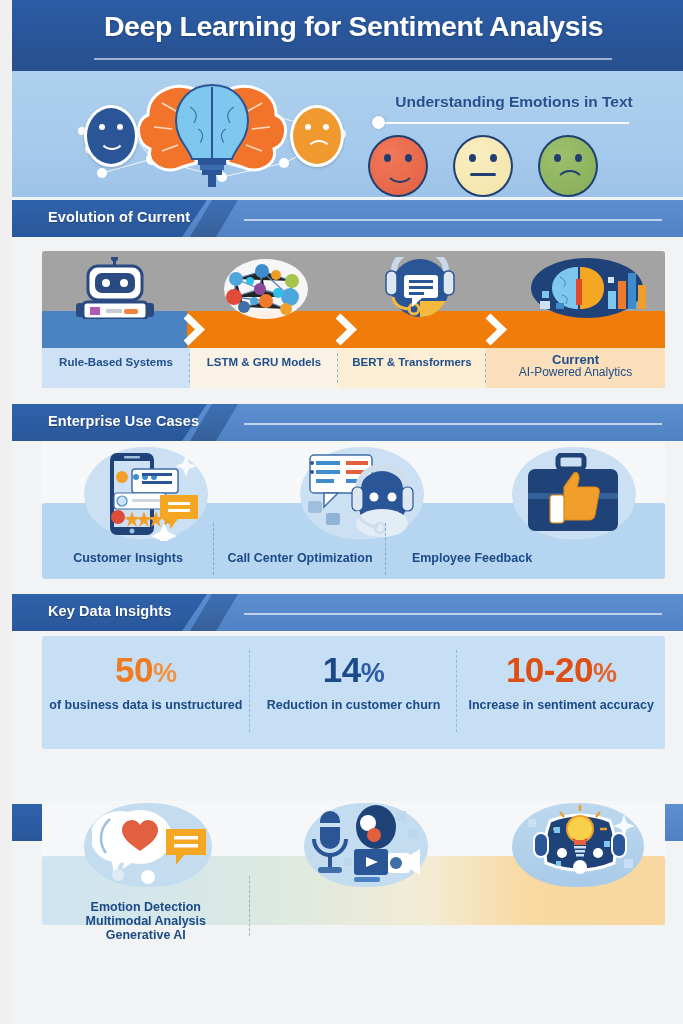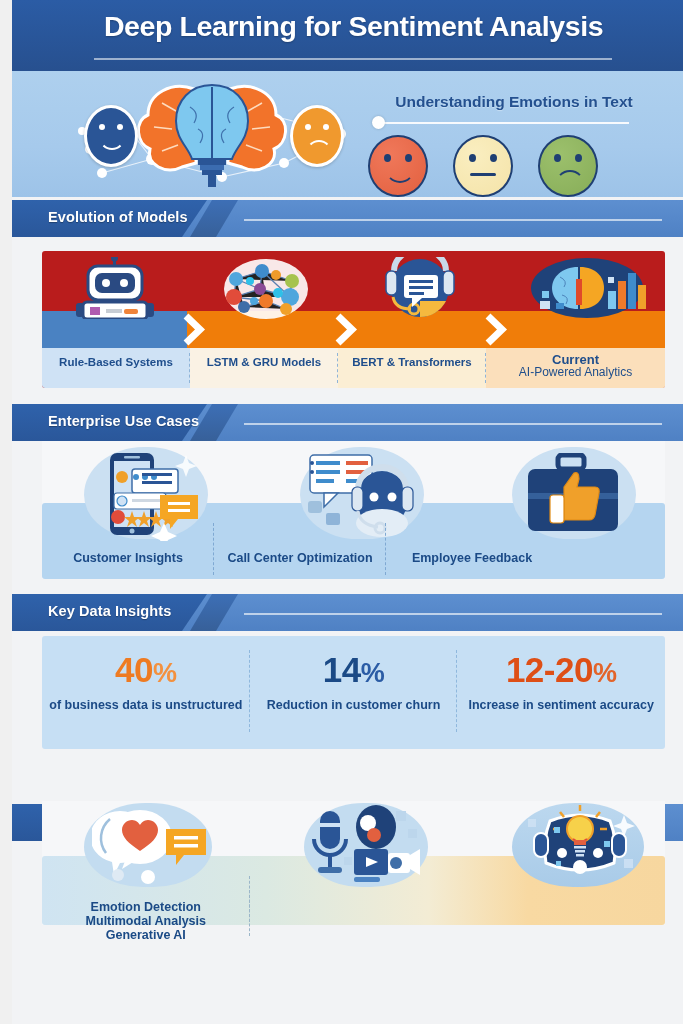--- a/index.html
+++ b/index.html
@@ -91,21 +91,21 @@
   }
   .secband .sectitle{
     position:absolute;left:36px;top:9px;color:#ffffff;font-size:14.5px;font-weight:bold;
     text-shadow:0 1px 1px rgba(0,0,0,.3);letter-spacing:.1px;
   }
   .secband .secrule{position:absolute;left:232px;top:19px;width:418px;height:2px;
     background:rgba(255,255,255,.62);}
 
   
   .evo{position:absolute;left:30px;top:251px;width:623px;height:137px;
-    background:#b91c1c;border-radius:3px;overflow:hidden;}
+    background:#a3a3a3;border-radius:3px;overflow:hidden;}
   .evo-bar{position:absolute;left:0;top:60px;width:623px;height:37px;}
   .evo-bar .seg-blue{position:absolute;left:0;top:0;width:145px;height:37px;background:#4a82c2;}
   .evo-bar .seg-orange{position:absolute;left:145px;top:0;width:478px;height:37px;background:#f07d09;}
   .chev{position:absolute;top:62px;width:28px;height:33px;}
   .labels{position:absolute;left:0;top:97px;width:623px;height:40px;display:flex;}
   .lcell{position:relative;height:40px;padding-top:8px;box-sizing:border-box;text-align:center;}
   .lcell .t{color:#1f4e8c;font-size:11.5px;font-weight:bold;line-height:13px;}
   .lcell .t2{color:#1f4e8c;font-size:12px;font-weight:normal;line-height:13px;}
   .vdash{position:absolute;top:5px;right:0;width:0;height:30px;border-left:1.6px dashed #8fb4d8;}
   .evo-c1{width:148px;background:#cfe2f5;}
@@ -234,21 +234,21 @@
         <span class="eye l"></span>
           <span class="eye r"></span>
           <span class="mouth-frown"></span>
       </div>
     </div>
   </div>
 
   <div class="secband" style="top:200px">
     <div class="wedge"></div>
     <div class="wedge2"></div>
-    <div class="sectitle">Evolution of Models</div>
+    <div class="sectitle">Evolution of Current</div>
     <div class="secrule"></div>
   </div>
 
   <div class="evo">
     <div class="evo-bar">
       <div class="seg-blue"></div>
       <div class="seg-orange"></div>
     </div>
 
     <div class="icon-slot" style="left:14px">
@@ -479,31 +479,31 @@
 
   <div class="secband" style="top:594px">
     <div class="wedge"></div>
     <div class="wedge2"></div>
     <div class="sectitle">Key Data Insights</div>
     <div class="secrule"></div>
   </div>
 
   <div class="stats">
     <div class="stat">
-      <div class="num" style="color:#ee7b22"><span>40</span><span class="pct" style="color:#f3913f">%</span></div>
+      <div class="num" style="color:#ee7b22"><span>50</span><span class="pct" style="color:#f3913f">%</span></div>
       <div class="cap">of business data is unstructured</div>
       <div class="stat-vdash"></div>
     </div>
     <div class="stat">
       <div class="num" style="color:#1b4a86"><span>14</span><span class="pct" style="color:#2b5ca5">%</span></div>
       <div class="cap">Reduction in customer churn</div>
       <div class="stat-vdash"></div>
     </div>
     <div class="stat">
-      <div class="num" style="color:#de4f16"><span>12-20</span><span class="pct" style="color:#e3642a">%</span></div>
+      <div class="num" style="color:#de4f16"><span>10-20</span><span class="pct" style="color:#e3642a">%</span></div>
       <div class="cap">Increase in sentiment accuracy</div>
     </div>
   </div>
 
   <div class="secband" style="top:804px">
     <div class="wedge"></div>
     <div class="wedge2"></div>
     <div class="sectitle">Future Trends</div>
     <div class="secrule"></div>
   </div>

